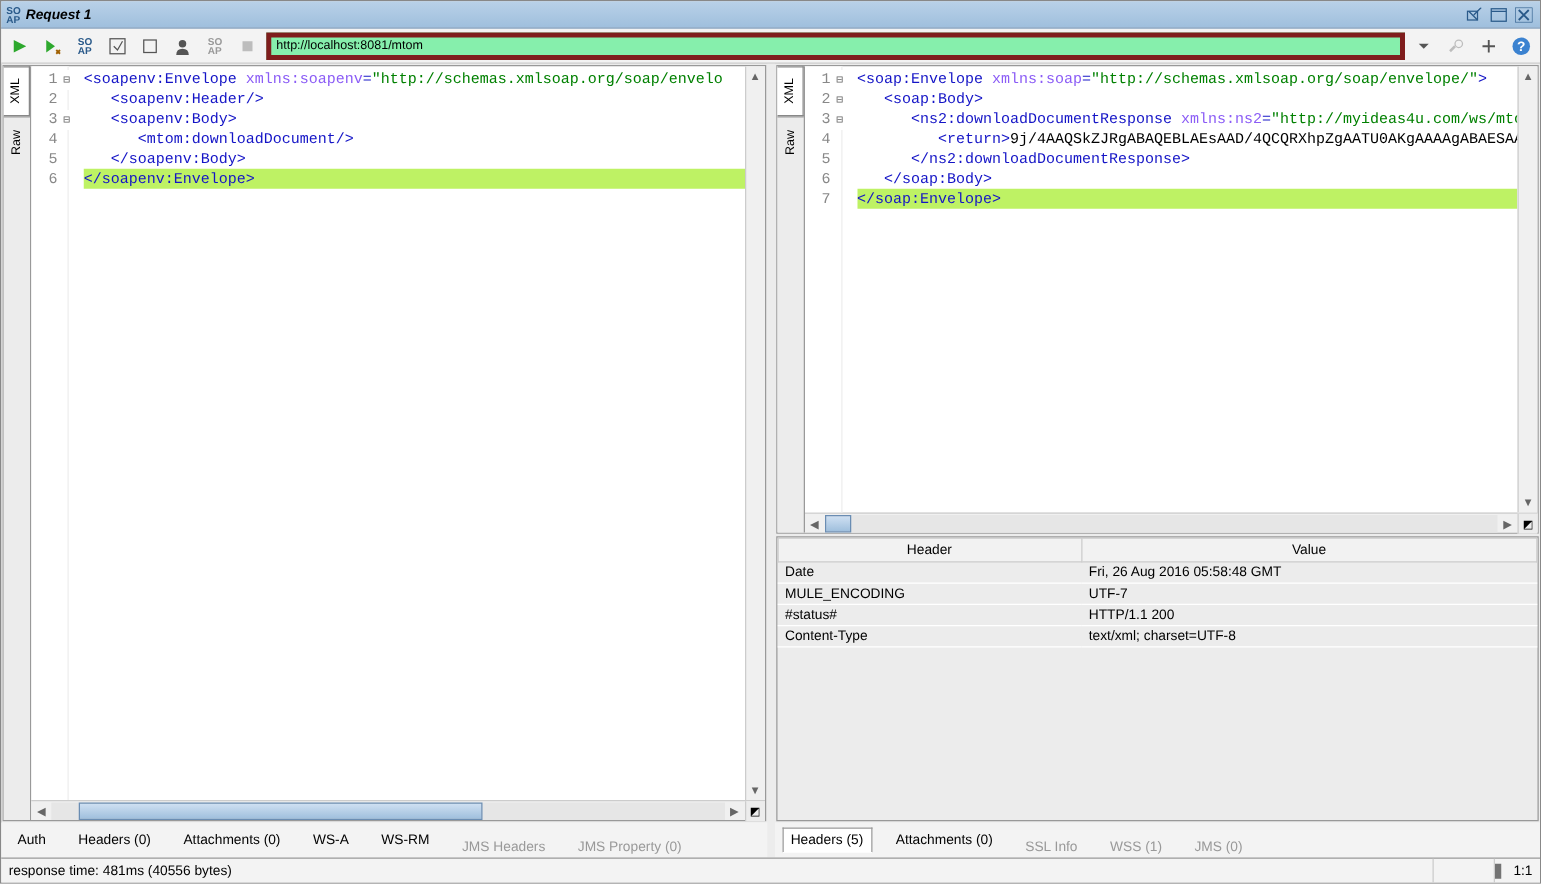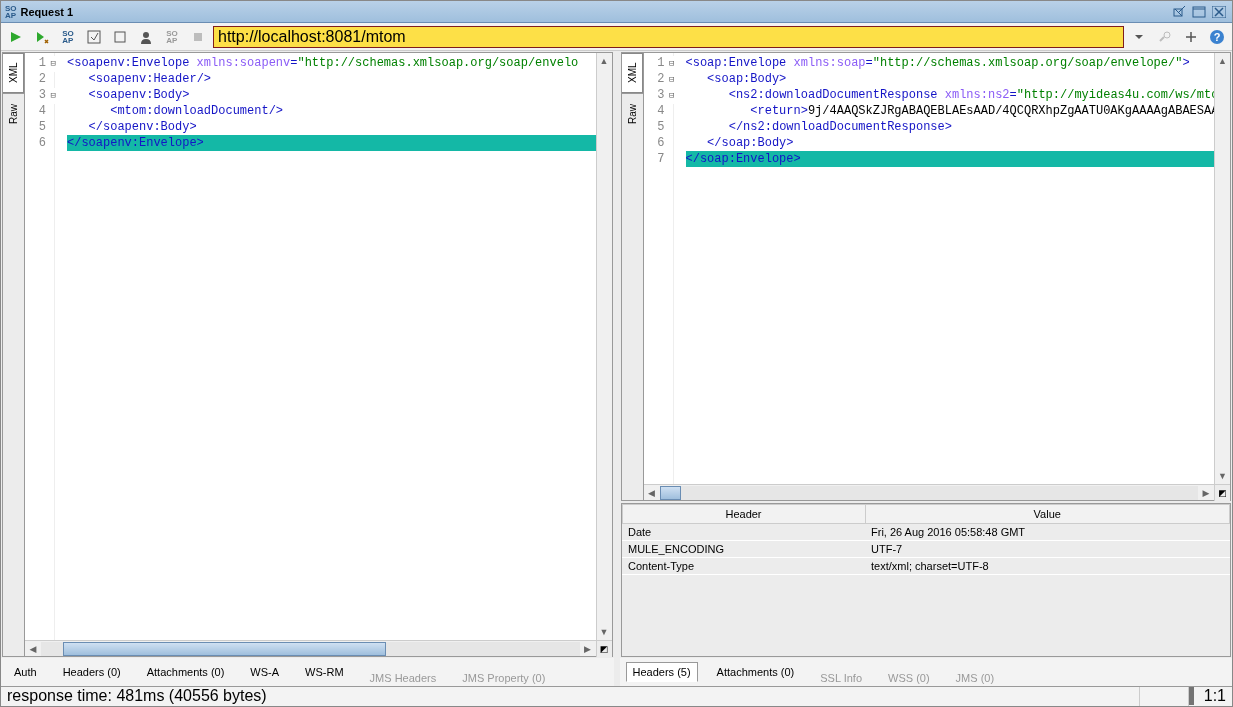--- a/index.html
+++ b/index.html
@@ -1,61 +1,61 @@
 <!DOCTYPE html>
 <html><head>
 <meta charset="utf-8">
 <style>
 * { box-sizing: border-box; margin: 0; padding: 0; }
 body { font-family: Tahoma, Arial, sans-serif; font-size: 11px; background: #ececec; width: 1233px; height: 707px; overflow: hidden; }
 .window { width: 1233px; height: 707px; display: flex; flex-direction: column; border: 1px solid #888; }
 .titlebar { height: 22px; background: linear-gradient(#b9d1e8, #9fbfdd); display: flex; align-items: center; padding: 0 4px; border-bottom: 1px solid #6a8db3; }
 .titlebar .soap-badge { font-size: 8px; font-weight: bold; color: #2a5a8a; line-height: 7px; margin-right: 4px; }
-.titlebar .title { font-weight: bold; color: #000; margin-right: auto; }
+.titlebar .title { font-weight: bold; color: #000; margin-right: auto; font-style: italic; }
 .titlebar .winbtn { width: 18px; height: 16px; margin-left: 2px; display: flex; align-items: center; justify-content: center; cursor: pointer; }
 .toolbar { height: 28px; background: #f3f3f3; display: flex; align-items: center; padding: 0 4px; gap: 4px; border-bottom: 1px solid #ccc; }
 .tbtn { width: 22px; height: 22px; display: flex; align-items: center; justify-content: center; cursor: pointer; border: 1px solid transparent; }
-.urlbar { flex: 1; height: 22px; border: 1px solid #7f1d1d; background: #fde047; padding: 0 4px; font-size: 16px; }
+.urlbar { flex: 1; height: 22px; border: 4px solid #7f1d1d; background: #86efac; padding: 0 4px; font-size: 10px; }
 .content { flex: 1; display: flex; min-height: 0; }
 .pane { flex: 1; display: flex; flex-direction: column; min-width: 0; }
 .editor-wrap { flex: 1; display: flex; min-height: 0; border: 1px solid #999; background: #fff; margin: 1px; }
 .sidetabs { width: 22px; display: flex; flex-direction: column; background: #ececec; border-right: 1px solid #999; }
 .sidetab { flex: 0 0 40px; display: flex; align-items: center; justify-content: center; cursor: pointer; writing-mode: vertical-rl; transform: rotate(180deg); font-size: 10px; border-bottom: 1px solid #999; }
 .sidetab.active { background: #d4d4d4; border: 1px solid #888; border-right: none; }
 .sidetab.xml.active { background: #fff; }
 .editor { flex: 1; display: flex; overflow: hidden; position: relative; }
 .gutter { width: 30px; background: #fff; border-right: 1px solid #eee; font-family: 'Courier New', monospace; font-size: 12px; color: #888; text-align: right; padding-right: 8px; line-height: 16px; position: relative; padding-top: 2px;}
 .gutter .ln { height: 16px; position: relative; }
 .gutter .fold::after { content: "⊟"; position: absolute; right: -10px; top: 1px; font-size: 9px; color: #666; background: #fff; }
 .code { flex: 1; font-family: 'Courier New', monospace; font-size: 12px; line-height: 16px; white-space: pre; overflow: hidden; padding-top: 2px; padding-left: 12px;}
 .code .line { height: 16px; }
-.code .hl { background: #14b8a6; display: block; }
+.code .hl { background: #bef264; display: block; }
 .t-tag { color: #1414c6; }
 .t-attr { color: #8b5cf6; }
 .t-str { color: #008000; }
 .t-txt { color: #000; }
 .scroll-v { width: 16px; background: #f0f0f0; border-left: 1px solid #ccc; display:flex; flex-direction:column; }
 .scroll-v .arrow { height:16px; display:flex; align-items:center; justify-content:center; color:#666; font-size:9px; cursor:pointer; }
 .scroll-v .track { flex:1; }
 .hscroll-row { display: flex; height: 16px; background:#f0f0f0; border-top:1px solid #ccc; align-items:center; }
 .hscroll-row .arrow { width:16px; display:flex; align-items:center; justify-content:center; color:#666; font-size:9px; cursor:pointer; }
 .hscroll-row .track { flex:1; background:#e6e6e6; height:14px; position:relative; }
 .hscroll-row .thumb { position:absolute; top:0; height:14px; background:linear-gradient(#cfe0f2,#9fbfdd); border:1px solid #6a8db3; }
 .hscroll-row .corner { width: 16px; height: 16px; display: flex; align-items: center; justify-content: center; font-size: 9px; background:#ececec; border-left:1px solid #ccc;}
-.right-lower { height: 154px; border: 1px solid #999; margin: 1px; background: #ececec; display:flex; flex-direction:column; }
+.right-lower { height: 228px; border: 1px solid #999; margin: 1px; background: #ececec; display:flex; flex-direction:column; }
 .headers-table { flex:1; overflow:auto; }
 .headers-table table { width: 100%; border-collapse: collapse; font-size: 11px; }
 .headers-table th { background: #f2f2f2; border: 1px solid #ccc; padding: 3px 6px; font-weight: normal; }
 .headers-table td { border-bottom: 1px solid #fff; padding: 2px 6px; background: #ececec; }
 .headers-table td:first-child { width:40%; }
 .bottomtabs { height: 28px; display: flex; align-items: center; padding: 0 6px; gap: 12px; background: #f3f3f3; }
 .btab { font-size: 11px; cursor: pointer; padding: 3px 6px; border: 1px solid transparent; }
 .btab.active { border: 1px solid #999; background: #fff; border-bottom-color:#fff; }
 .btab.dim { color: #999; margin-top: 12px; }
-.statusbar { height: 20px; border-top: 1px solid #999; background: #f3f3f3; display: flex; align-items: flex-start; padding: 0 6px; font-size: 16px; }
+.statusbar { height: 20px; border-top: 1px solid #999; background: #f3f3f3; display: flex; align-items: center; padding: 0 6px; font-size: 11px; }
 .statusbar .right { margin-left: auto; border-left:5px solid #737373; padding-left:10px;}
 .splitter { width:6px; cursor: col-resize; background:#ececec; }
 svg { display:block; }
 </style>
 </head>
 <body>
 
 <div class="window">
 
   <div class="titlebar">
@@ -236,32 +236,36 @@
             <tbody id="headers-body">
                 <tr>
                   <td>Date</td>
                   <td>Fri, 26 Aug 2016 05:58:48 GMT</td>
                 </tr>
                 <tr>
                   <td>MULE_ENCODING</td>
                   <td>UTF-7</td>
                 </tr>
                 <tr>
+                  <td>#status#</td>
+                  <td>HTTP/1.1 200</td>
+                </tr>
+                <tr>
                   <td>Content-Type</td>
                   <td>text/xml; charset=UTF-8</td>
                 </tr>
               </tbody>
           </table>
         </div>
       </div>
       <div class="bottomtabs" id="res-tabs">
           <div class="btab active">Headers (5)</div>
           <div class="btab">Attachments (0)</div>
           <div class="btab dim">SSL Info</div>
-          <div class="btab dim">WSS (0)</div>
+          <div class="btab dim">WSS (1)</div>
           <div class="btab dim">JMS (0)</div>
         </div>
     </div>
   </div>
 
   <div class="statusbar">
     <span>response time: 481ms (40556 bytes)</span>
     <span style="flex:1"></span>
     <span style="border-left:1px solid #ccc;border-right:1px solid #ccc;width:50px;height:100%"></span>
     <span class="right">1:1</span>

